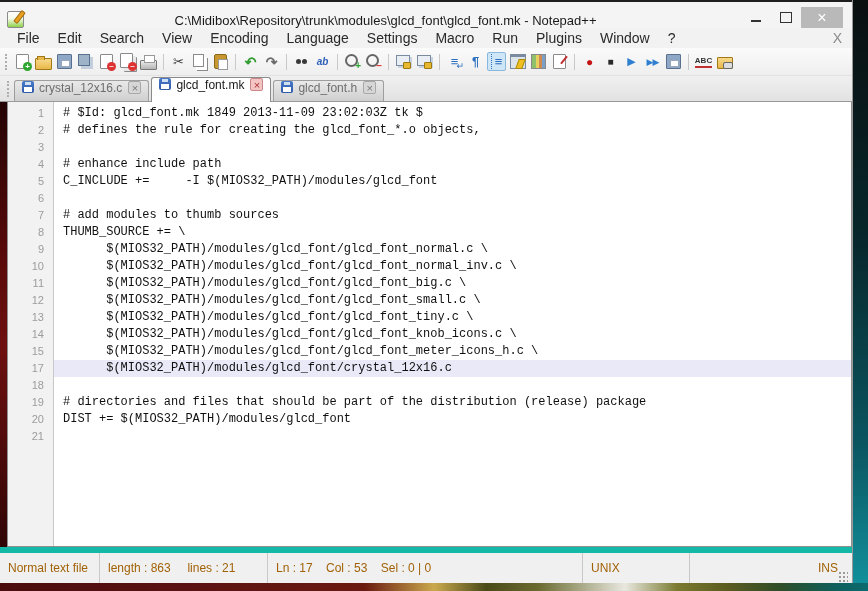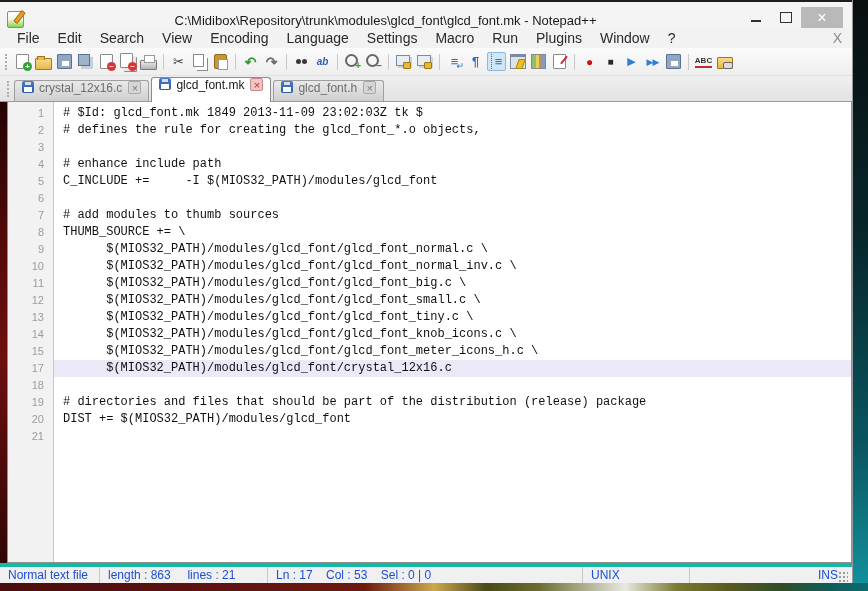--- a/index.html
+++ b/index.html
@@ -148,22 +148,22 @@
   .editor { position:relative; padding-top:3px; }
   .line { display:flex; height:17px; }
   .ln { width:46px; min-width:46px; text-align:right; padding-right:10px; color:#9c9c9c;
      font-size:11px; line-height:17px; font-family:"Liberation Sans",sans-serif; }
   .code { flex:1; white-space:pre; padding-left:9px;
      font-family:"Liberation Mono","DejaVu Sans Mono",monospace;
      font-size:12px; line-height:17px; color:#101010; }
   .line.current .code { background:#e9e9f8; }
 
   
-  .statusbar { height:20px; background:#f0f0f0; border-top:4px solid #14b8a6;
-     display:flex; align-items:stretch; font-size:12px; color:#1d4ed8; flex:0 0 auto; }
+  .statusbar { height:36px; background:#f0f0f0; border-top:6px solid #14b8a6;
+     display:flex; align-items:stretch; font-size:12px; color:#a16207; flex:0 0 auto; }
   .sb { display:flex; align-items:center; padding-left:8px; border-right:1px solid #c8c8c8;
      white-space:pre; overflow:hidden; }
   .sb-type { width:100px; }
   .sb-doc { width:168px; }
   .sb-pos { width:315px; }
   .sb-eol { width:107px; }
   .sb-enc { width:120px;margin-top:35px; }
   .sb-ins { flex:1; border-right:none; }
   .grip-dots { margin-left:auto; margin-right:4px; width:12px; height:12px; align-self:flex-end;
      background-image:radial-gradient(#9a9a9a 1px, transparent 1.3px); background-size:4px 4px; }

